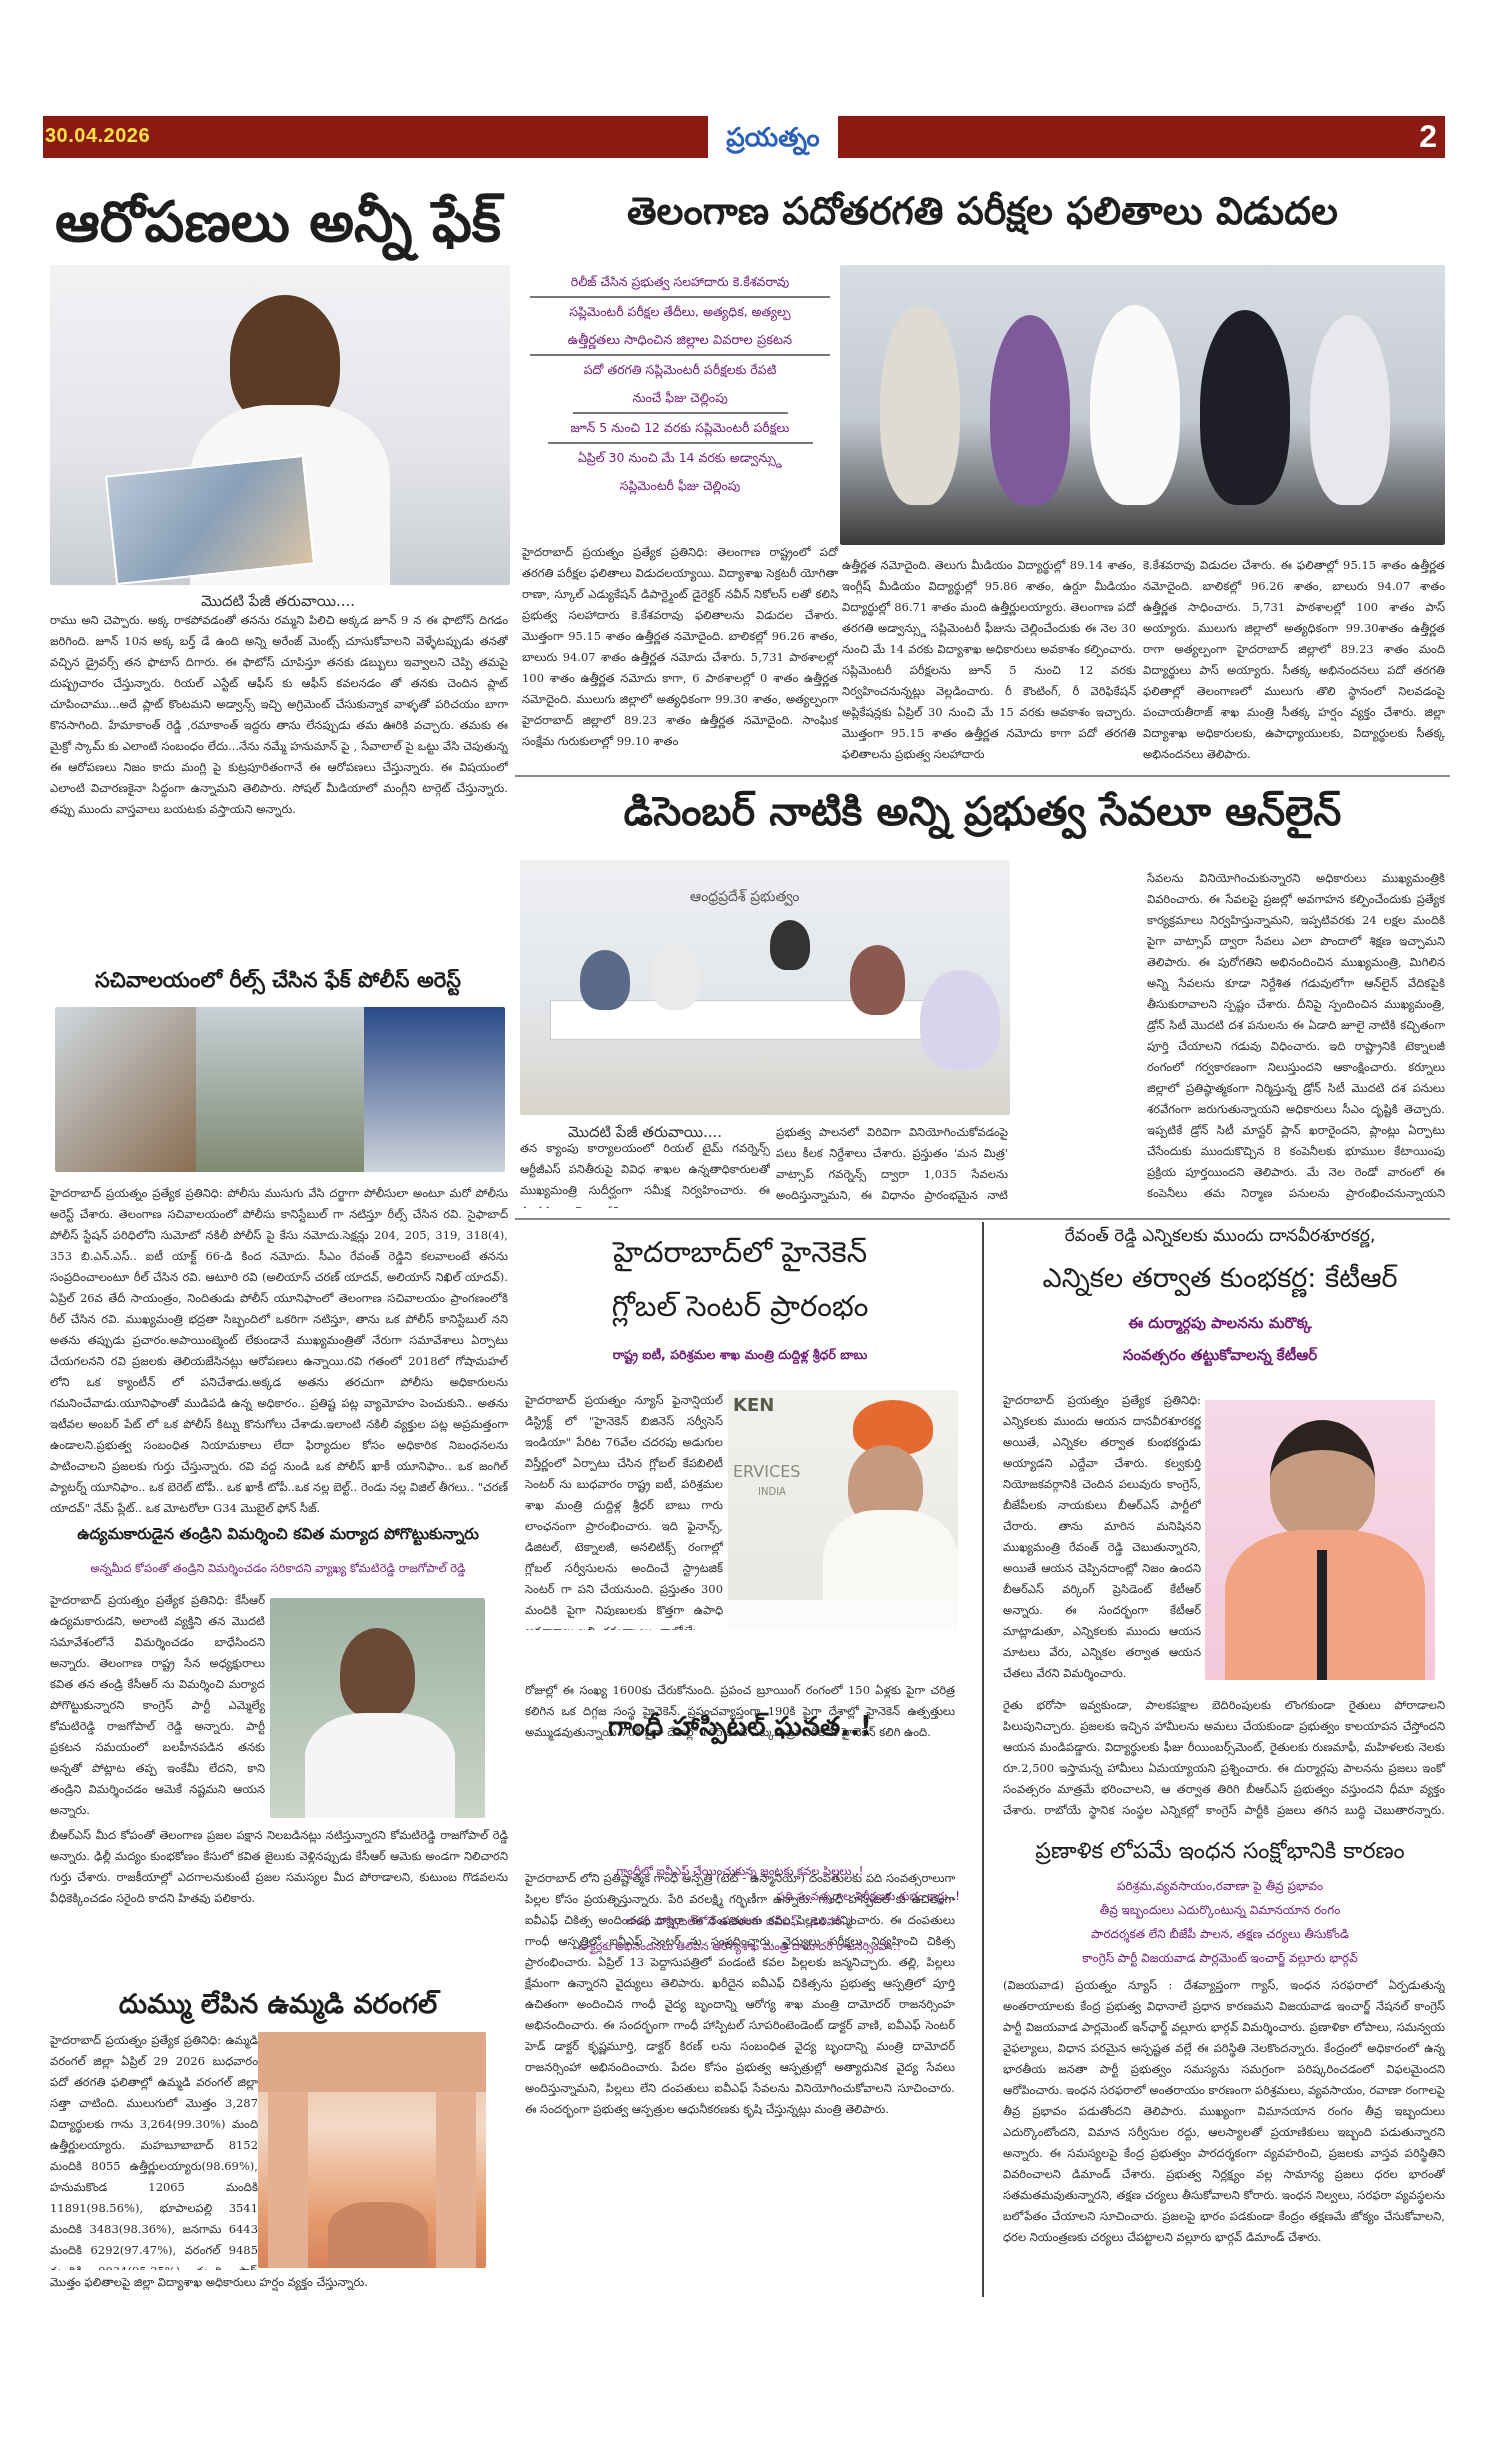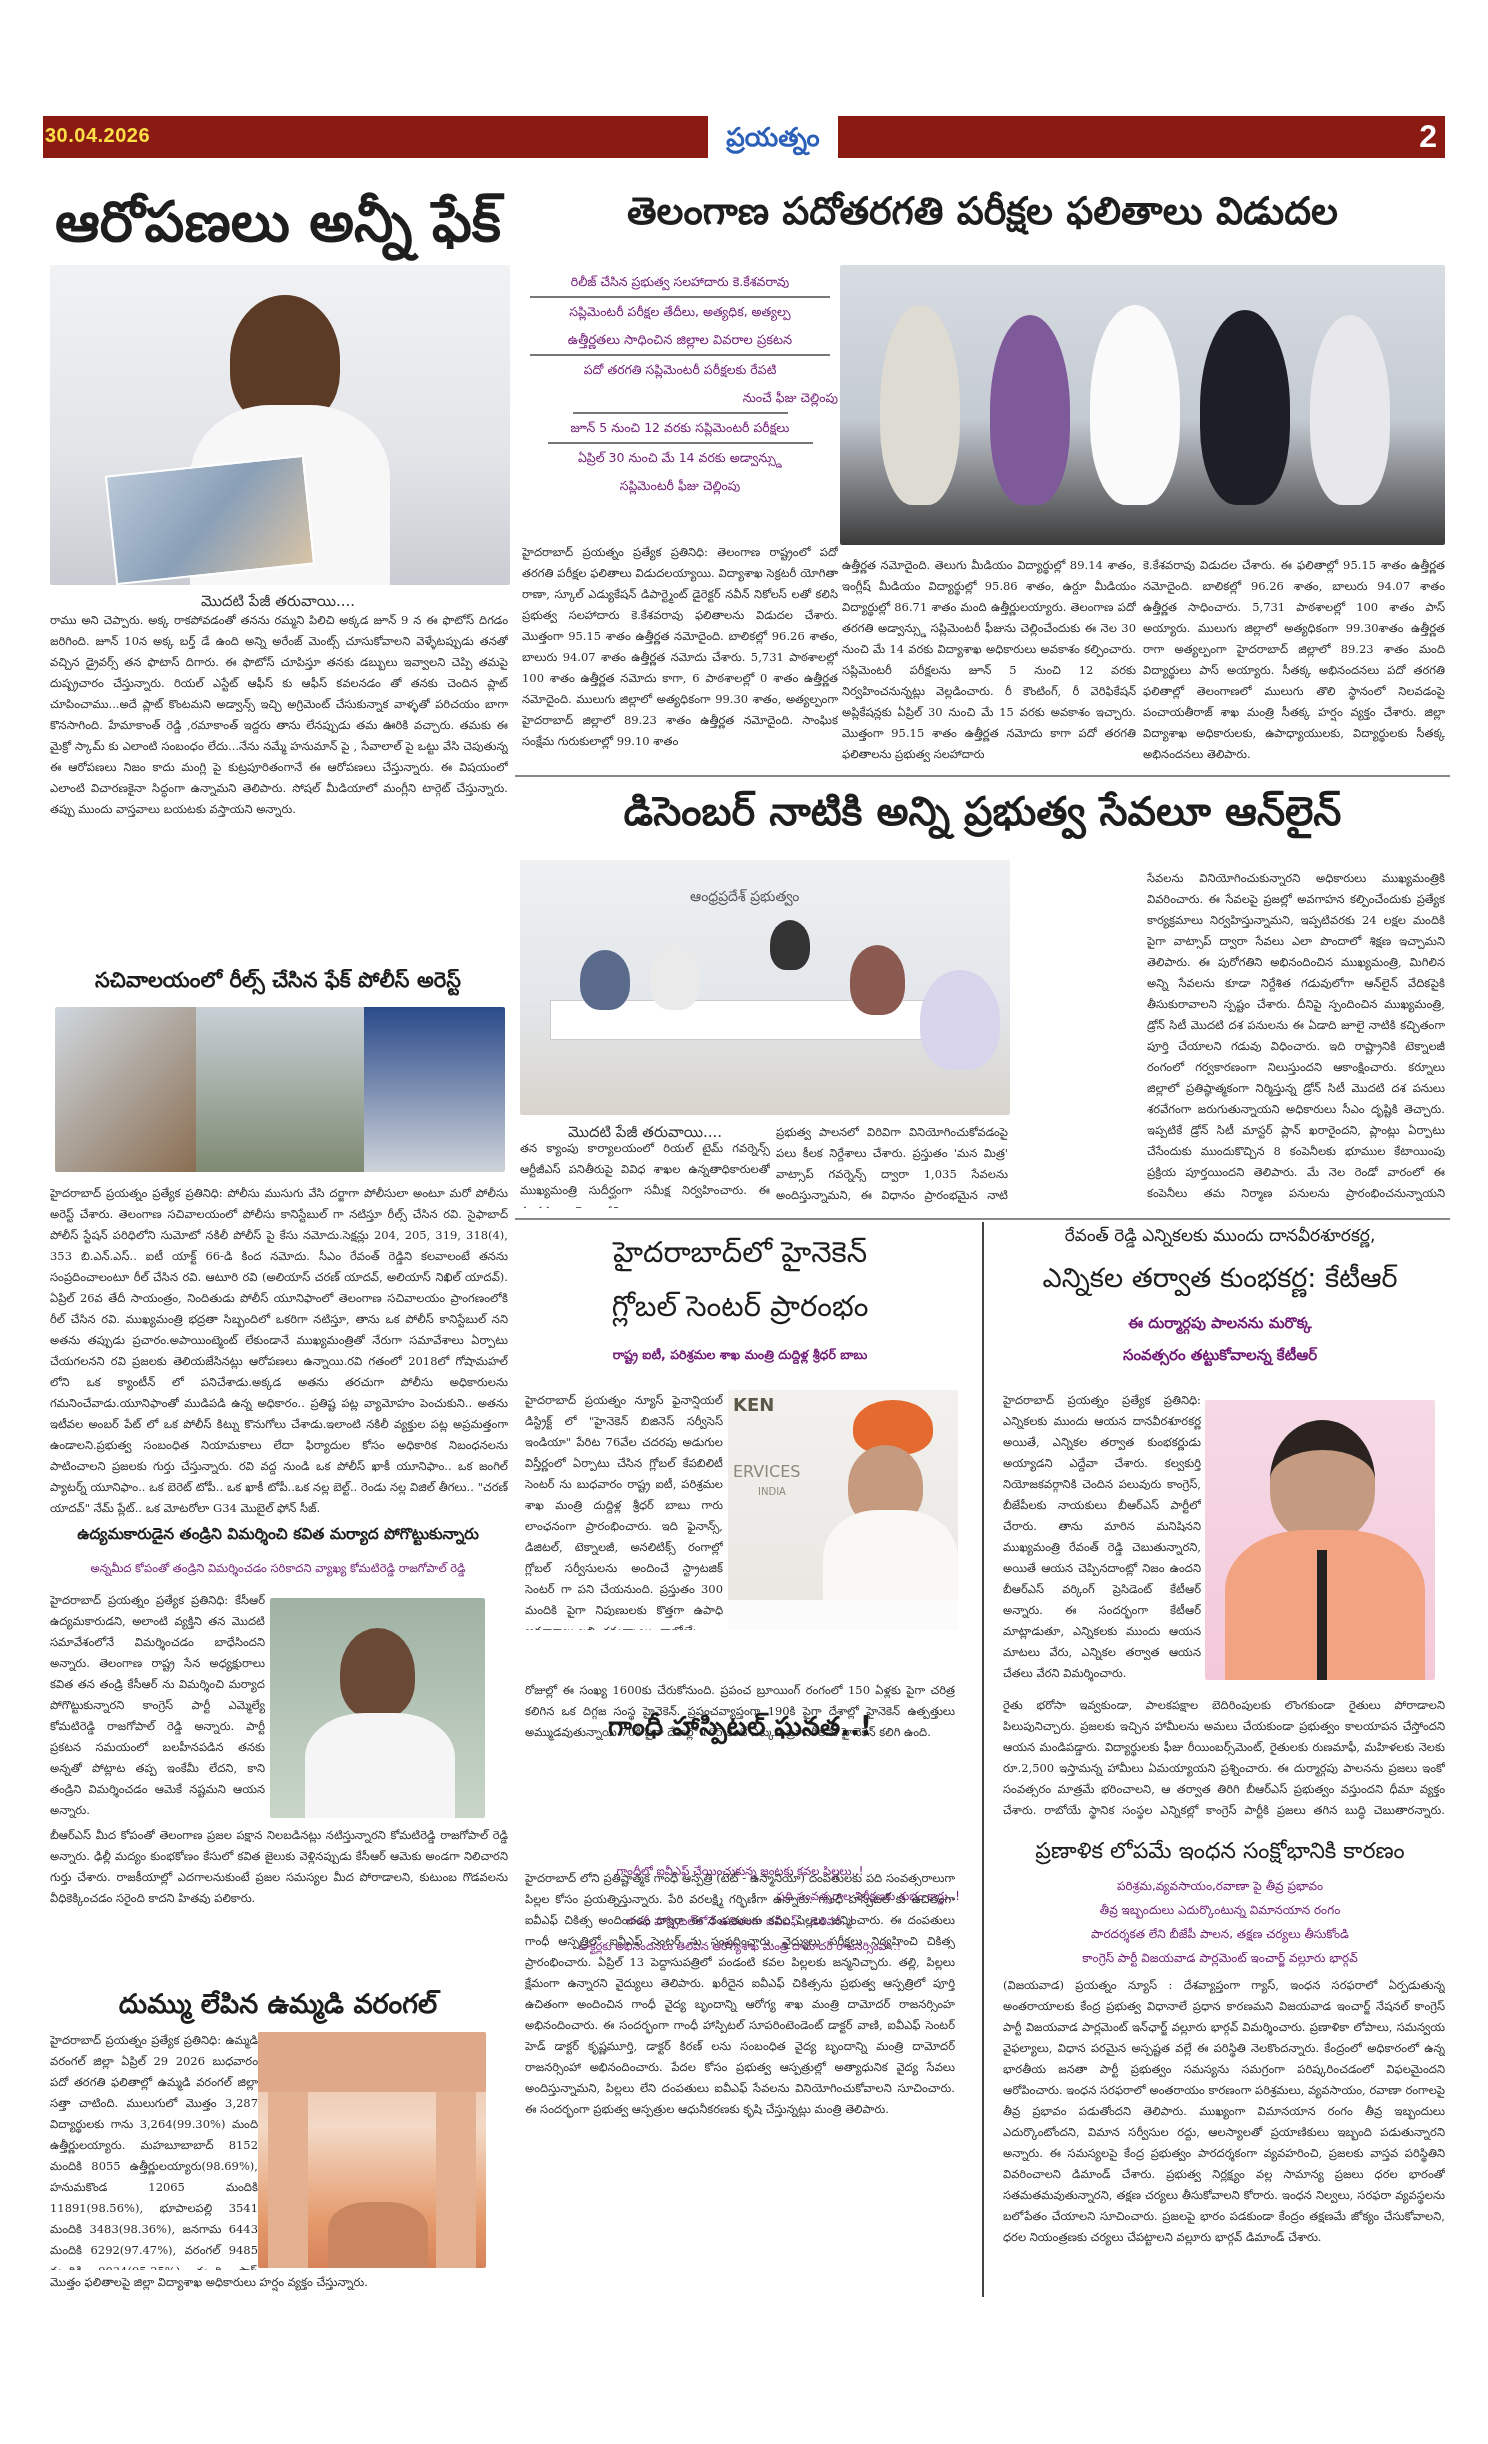--- a/index.html
+++ b/index.html
@@ -69,21 +69,21 @@
 
 <div class="abs headline" style="left:515px; top:190px; width:935px; font-size:38px;">తెలంగాణ పదోతరగతి పరీక్షల ఫలితాలు విడుదల</div>
 
 <div class="abs" style="left:522px; top:268px; width:316px;">
   <div class="sub" style="font-size:12.5px; line-height:28px;">రిలీజ్ చేసిన ప్రభుత్వ సలహాదారు కె.కేశవరావు</div>
   <div class="sub-rule" style="width:300px;"></div>
   <div class="sub" style="font-size:12.5px; line-height:28px;">సప్లిమెంటరీ పరీక్షల తేదీలు, అత్యధిక, అత్యల్ప</div>
   <div class="sub" style="font-size:13px; line-height:28px;">ఉత్తీర్ణతలు సాధించిన జిల్లాల వివరాల ప్రకటన</div>
   <div class="sub-rule" style="width:300px;"></div>
   <div class="sub" style="font-size:12.5px; line-height:28px;">పదో తరగతి సప్లిమెంటరీ పరీక్షలకు రేపటి</div>
-  <div class="sub" style="font-size:12.5px; line-height:28px;text-align:right;">నుంచే ఫీజు చెల్లింపు</div>
+  <div class="sub" style="font-size:12.5px; line-height:28px;">నుంచే ఫీజు చెల్లింపు</div>
   <div class="sub-rule" style="width:215px;"></div>
   <div class="sub" style="font-size:12.5px; line-height:28px;">జూన్ 5 నుంచి 12 వరకు సప్లిమెంటరీ పరీక్షలు</div>
   <div class="sub-rule" style="width:265px;"></div>
   <div class="sub" style="font-size:12.5px; line-height:28px;">ఏప్రిల్ 30 నుంచి మే 14 వరకు అడ్వాన్స్డు</div>
   <div class="sub" style="font-size:12.5px; line-height:28px;">సప్లిమెంటరీ ఫీజు చెల్లింపు</div>
 </div>
 
 <div class="abs photo" style="left:840px; top:265px; width:605px; height:280px; background:linear-gradient(180deg,#d8dde3 0%,#c4cad2 55%,#3b3b3b 100%);">
   <div class="ph-person" style="left:40px; top:40px; width:80px; height:200px; background:#dedbd3;"></div>
   <div class="ph-person" style="left:150px; top:50px; width:80px; height:190px; background:#7f5a9a;"></div>

